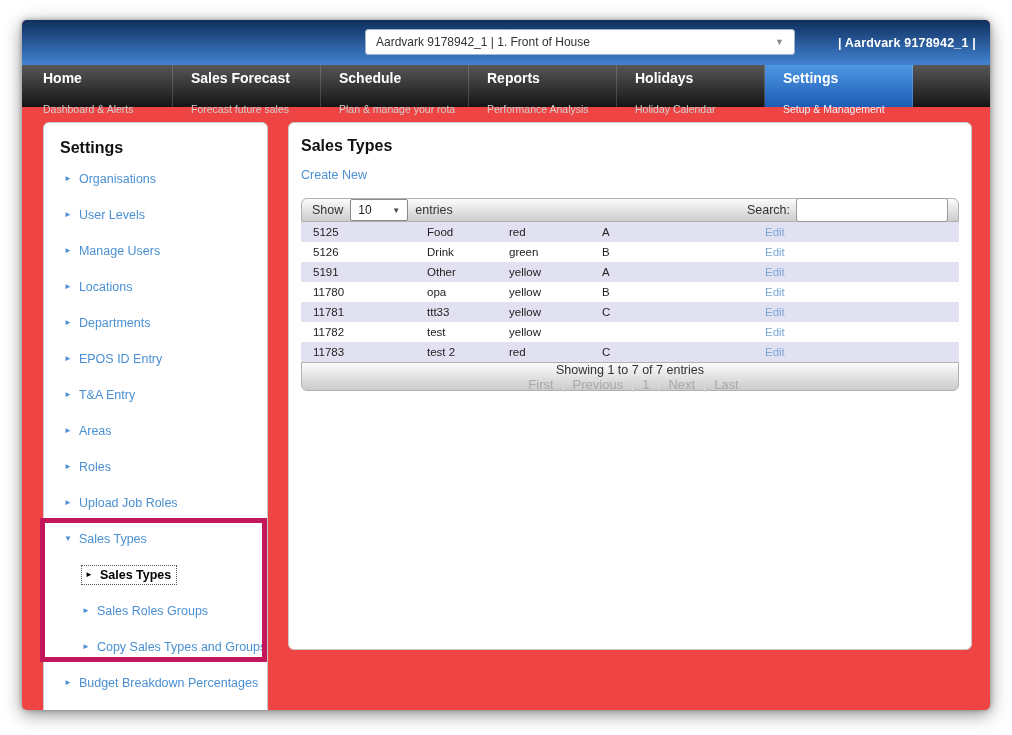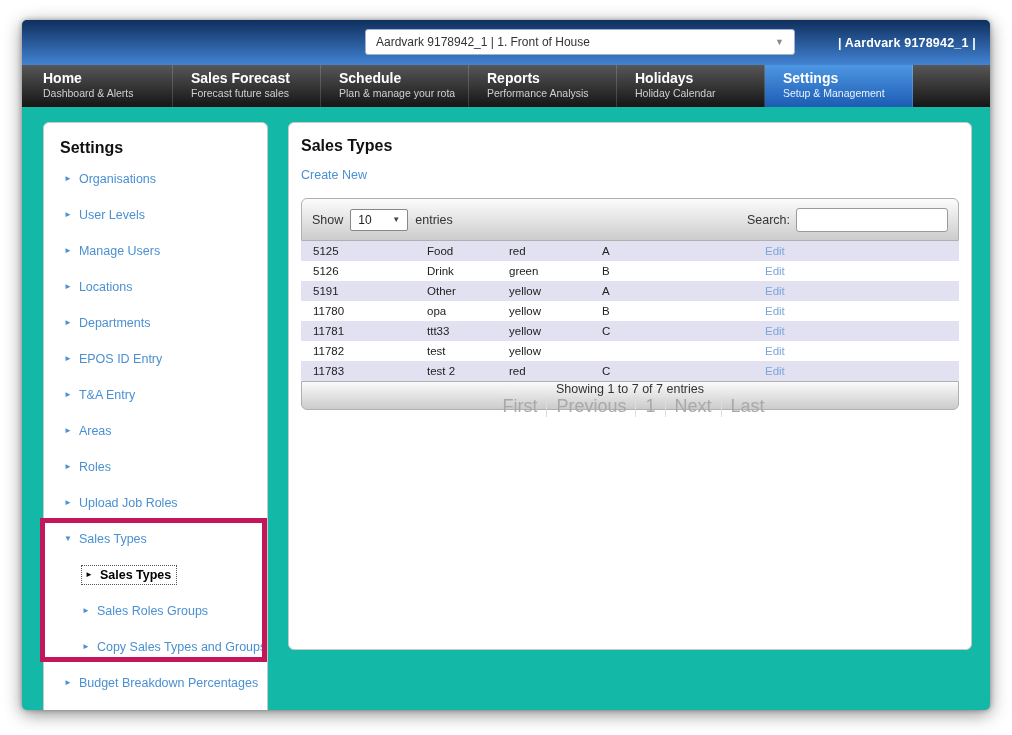--- a/index.html
+++ b/index.html
@@ -4,37 +4,37 @@
 <style>
   :root{
     --link:#4a90d2; --edit:#7ca7d9; --stripe:#e1e1f2; --hl:#c2185b;
     --tb-top:#0f2f5e; --tb-bot:#4283d3; --at-top:#4e97e3; --at-bot:#1c5cb4;
   }
   *{margin:0;padding:0;}
   body{background:#fff;font-family:"Liberation Sans",sans-serif;}
   .page{position:relative;width:1012px;height:735px;background:#fff;overflow:hidden;}
   .window{position:absolute;left:22px;top:20px;width:968px;height:690px;border-radius:5px;
           box-shadow:0 4px 18px rgba(0,0,0,.45),0 0 5px rgba(0,0,0,.3);
-          background:#14b8a6;overflow:hidden;}
+          background:#ef4444;overflow:hidden;}
 
   
   .topbar{position:relative;height:45px;background:linear-gradient(to bottom,var(--tb-top),var(--tb-bot));}
   .loc-select{position:absolute;left:343px;top:9px;width:430px;height:26px;background:#fff;
               border:1px solid #9db4cc;border-radius:3px;display:flex;align-items:center;
               justify-content:space-between;padding:0 10px;box-sizing:border-box;
               font-size:12px;color:#333;cursor:pointer;}
   .dd-arrow{color:#8a8a8a;font-size:9px;}
   .account{position:absolute;right:14px;top:0;height:45px;display:flex;align-items:center;
            color:#fff;font-weight:bold;font-size:12.5px;letter-spacing:.2px;}
 
   
   .navbar{height:42px;background:linear-gradient(to bottom,#575757,#151515);display:flex;padding-left:3px;}
   .tab{width:148px;box-sizing:border-box;padding:5px 0 16px 18px;border-right:1px solid rgba(255,255,255,.16);cursor:pointer;}
   .tab .t1{display:block;color:#fff;font-weight:bold;font-size:14px;}
-  .tab .t2{display:block;color:#cfcfcf;font-size:10.5px;margin-top:1px;}
+  .tab .t2{display:block;color:#cfcfcf;font-size:10.5px;margin-top:17px;}
   .tab.active{background:linear-gradient(to bottom,var(--at-top),var(--at-bot));}
   .tab.active .t2{color:#eaf2fc;}
 
   
   .bodyarea{position:relative;height:603px;}
   .sidebar{position:absolute;left:21px;top:15px;width:225px;height:600px;background:#fff;
            border:1px solid #c8c8c8;border-radius:6px;box-sizing:border-box;overflow:hidden;}
   .sb-title{font-size:16px;font-weight:bold;color:#111;margin:16px 0 4px 16px;}
   .sb-items{margin-top:2px;}
   .sb-item{display:flex;align-items:center;height:36px;padding-left:20px;cursor:pointer;}
@@ -49,21 +49,21 @@
   .highlight-box{position:absolute;left:18px;top:498px;width:227px;height:144px;
                  border:5px solid var(--hl);z-index:5;pointer-events:none;box-sizing:border-box;}
 
   .main{position:absolute;left:266px;top:15px;width:684px;height:528px;background:#fff;
         border:1px solid #c8c8c8;border-radius:6px;box-sizing:border-box;padding:14px 12px;}
   .main-title{font-size:16px;font-weight:bold;color:#111;}
   .create-link{display:inline-block;margin-top:13px;color:var(--link);font-size:12.5px;cursor:pointer;text-decoration:none;}
 
   
   .dt{margin-top:15px;width:658px;}
-  .dt-toolbar{height:43px;background:linear-gradient(#fcfcfc,#cccccc);border:1px solid #b0b0b0;
+  .dt-toolbar{height:24px;background:linear-gradient(#fcfcfc,#cccccc);border:1px solid #b0b0b0;
               border-radius:6px 6px 0 0;display:flex;align-items:center;justify-content:space-between;
               padding:0 10px;box-sizing:border-box;color:#333;}
   .dt-show{display:flex;align-items:center;gap:7px;font-size:12.5px;}
   .select{width:58px;height:22px;background:#fff;border:1px solid #888;border-radius:2px;
           display:flex;align-items:center;justify-content:space-between;padding:0 7px;
           box-sizing:border-box;font-size:12px;color:#222;cursor:pointer;}
   .sel-arrow{font-size:8px;color:#444;}
   .dt-search{display:flex;align-items:center;gap:6px;font-size:12.5px;}
   .search-input{width:152px;height:24px;border:1px solid #999;border-radius:3px;box-sizing:border-box;
                 outline:none;padding:0 5px;font-size:12px;font-family:"Liberation Sans",sans-serif;}
@@ -79,21 +79,21 @@
   .trow{display:flex;height:20px;background:#fff;}
   .trow.stripe{background:var(--stripe);}
   .tcell{display:flex;align-items:center;padding-left:12px;box-sizing:border-box;font-size:11.5px;color:#222;overflow:hidden;}
   .edit-link{color:var(--edit);font-size:11.5px;cursor:pointer;text-decoration:none;}
 
   .dt-foot{height:29px;background:linear-gradient(#fbfbfb,#cbcbcb);border:1px solid #b0b0b0;
            border-radius:0 0 6px 6px;display:flex;align-items:center;justify-content:space-between;
            padding:0 10px;box-sizing:border-box;flex-direction:column;}
   .dt-info{font-size:12.5px;color:#333;}
   .dt-pager{display:flex;align-items:center;}
-  .pg{color:#a9a9a9;font-size:18px;padding:0 9px;border-right:1px solid #dcdcdc;cursor:default;}
+  .pg{color:#a9a9a9;font-size:13px;padding:0 9px;border-right:1px solid #dcdcdc;cursor:default;}
   .pg:last-child{border-right:none;padding-right:2px;}
 </style>
 </head>
 <body>
 
 <div class="page">
   <div class="window">
 
     <div class="topbar">
       <div class="loc-select">

